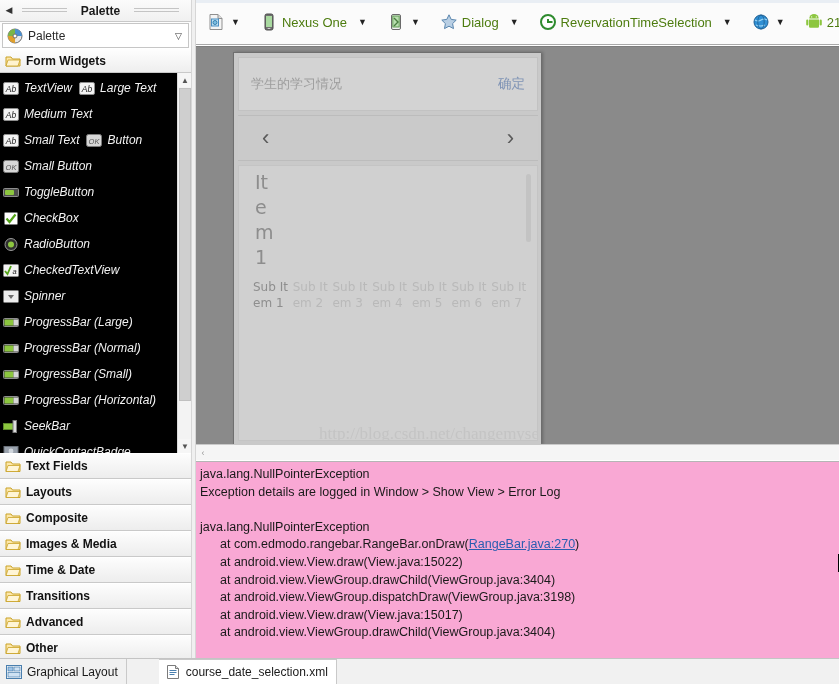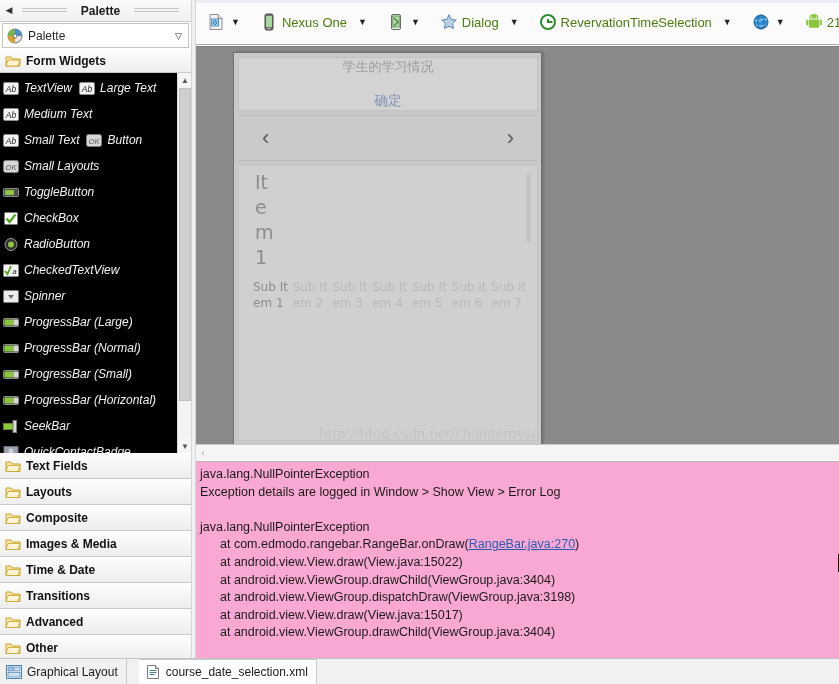--- a/index.html
+++ b/index.html
@@ -158,21 +158,20 @@
     border-left: 1px solid #6f6f6f;
     border-top: 1px solid #6f6f6f;
     box-shadow: 2px 0 3px rgba(0,0,0,0.25);
   }
   .dev-titlebar {
     position: absolute; left: 4px; top: 4px; right: 3px; height: 54px;
     background: #d3d3d3;
     border: 1px solid #c2c2c2;
     display: flex; align-items: center;
     padding: 0 12px;
-    flex-direction: column;
   }
   .dev-title-text {
     flex: 1; font-size: 13px; color: #9e9e9e;
     font-family: "DejaVu Sans", sans-serif;
   }
   .dev-confirm {
     font-size: 13.5px; color: #7e93b5;
     font-family: "DejaVu Sans", sans-serif;
   }
   .dev-navbar {
@@ -250,21 +249,21 @@
   .log-line.indent { padding-left: 20px; }
   .log-blank { height: 17.6px; }
   .log-link { color: #2a5db0; text-decoration: underline; }
   .log-caret { border-right: 1px solid #000; }
 
   
   #bottom-tabs {
     position: absolute; left: 0; top: 658px; width: 839px; height: 26px;
     background: #f1f1f1;
     border-top: 1px solid #c4c4c4;
-    display: flex; align-items: flex-end;
+    display: flex; align-items: flex-end; gap: 20px;
   }
   .btab {
     height: 25px;
     display: flex; align-items: center;
     padding: 0 8px 0 6px;
     font-size: 12px; color: #1a1a1a;
     border-right: 1px solid #c9c9c9;
     background: #f1f1f1;
     white-space: nowrap;
   }
@@ -363,21 +362,21 @@
             </div>
           </div>
           <div class="widget-row">
             <div class="widget-item">
               <span class="w-icon">
                 <svg width="16" height="15" viewBox="0 0 16 15">
                   <rect x="0.5" y="1.5" width="15" height="12" rx="2" fill="#d7d7d7" stroke="#7c7c7c"></rect>
                   <text x="8" y="11" font-size="7.5" font-family="Liberation Sans" text-anchor="middle" fill="#555">OK</text>
                 </svg>
               </span>
-              <span>Small Layouts</span>
+              <span>Small Button</span>
             </div>
           </div>
           <div class="widget-row">
             <div class="widget-item">
               <span class="w-icon">
                 <svg width="16" height="15" viewBox="0 0 16 15">
                   <rect x="0.5" y="3.5" width="15" height="8" rx="1" fill="#4e4e4e" stroke="#8d8d8d"></rect>
                   <rect x="2" y="5" width="9" height="5" rx="1" fill="#8cc63f"></rect>
                 </svg>
               </span>

